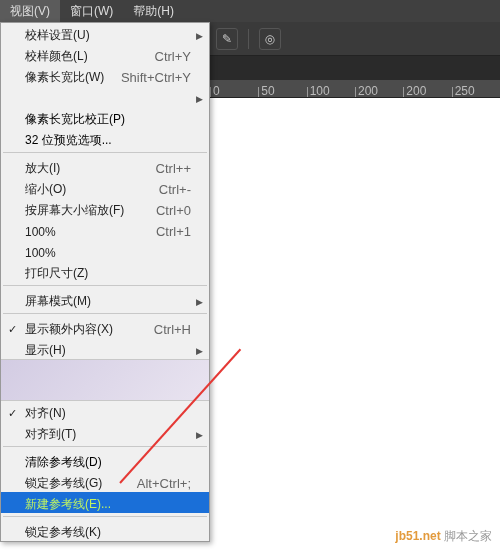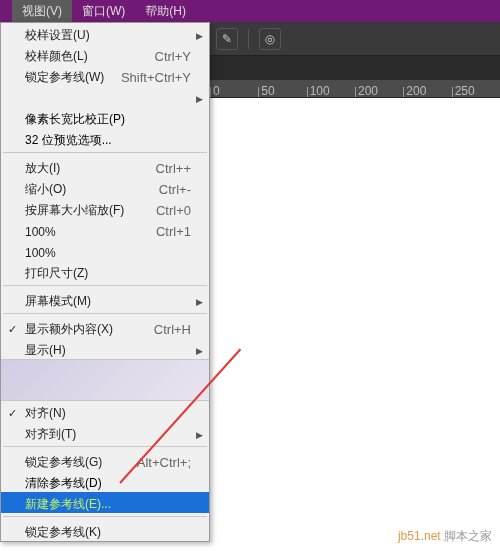--- a/index.html
+++ b/index.html
@@ -1,39 +1,39 @@
 <!DOCTYPE html>
 <html><head>
 <meta charset="utf-8">
 <style>
 *{margin:0;padding:0;box-sizing:border-box;font-family:"Microsoft YaHei",sans-serif;font-size:12px}
 body{width:500px;height:551px;background:#fff;position:relative;overflow:hidden}
 .app-bg{position:absolute;top:0;left:0;right:0;height:230px;background:#2a2a2a}
-.menubar{position:absolute;top:0;left:0;right:0;height:22px;background:#701a75;display:flex;align-items:flex-start;padding-left:12px;z-index:5}
+.menubar{position:absolute;top:0;left:0;right:0;height:22px;background:#404040;display:flex;align-items:flex-start;padding-left:0;z-index:5}
 .menubar-item{color:#ddd;padding:3px 10px;cursor:default}
 .menubar-item.active{background:#5b5b5b}
 .toolbar{position:absolute;top:22px;left:210px;right:0;height:34px;background:#3a3a3a;display:flex;align-items:center;gap:10px;padding-left:6px;border-bottom:1px solid #222}
 .toolbar .ico{width:22px;height:22px;display:flex;align-items:center;justify-content:center;color:#ccc;border:1px solid #555;border-radius:3px}
 .toolbar .sep{width:1px;height:20px;background:#555}
 .ruler{position:absolute;top:80px;left:210px;right:0;height:18px;background:#4c4c4c;color:#bbb;font-size:10px;display:flex;align-items:flex-end;overflow:hidden;border-bottom:1px solid #222}
 .ruler span{width:50px;display:inline-block;text-align:left;padding-left:2px;border-left:1px solid #999;height:10px;line-height:8px}
 .canvas{position:absolute;top:98px;left:210px;right:0;bottom:0;background:#fff}
 .menu{position:absolute;top:22px;left:0;width:210px;background:#f0f0f0;border:1px solid #999;box-shadow:2px 2px 5px rgba(0,0,0,.3);z-index:10}
 .mi{display:flex;align-items:center;height:21px;padding:4px 18px 0 24px;position:relative;color:#222;cursor:default}
 .mi.disabled{color:#000000}
 .mi.hl{background:#1a6fd8;color:#bef264}
 .mi .lbl{flex:1}
 .mi .sc{color:#666;font-size:13px}
 .mi .arr{position:absolute;right:6px;font-size:9px;color:#555}
 .mi .chk{position:absolute;left:7px;font-size:11px}
 .sep-line{height:1px;background:#c8c8c8;margin:3px 2px}
 .masked{height:42px;background:linear-gradient(135deg,#d3cce3,#e9e4f0);margin:0;border-top:1px solid #c8c8c8;border-bottom:1px solid #c8c8c8}
 .red-line{position:absolute;width:180px;height:2px;background:#e53935;transform:rotate(-48deg);transform-origin:left center;left:120px;top:482px;z-index:20}
 .watermark{position:absolute;right:8px;bottom:6px;color:#999;font-size:12px}
-.watermark b{color:#e39b3d;font-weight:normal}
+.watermark b{color:#e39b3d;font-weight:bold}
 </style>
 </head>
 <body>
 
 <div class="app-bg"></div>
 
 <div class="menubar">
   <div class="menubar-item active">视图(V)</div>
   <div class="menubar-item">窗口(W)</div>
   <div class="menubar-item">帮助(H)</div>
@@ -59,21 +59,21 @@
 <div class="menu">
   <div class="mi">
       <span class="lbl">校样设置(U)</span>
       <span class="arr">▶</span>
     </div>
   <div class="mi">
       <span class="lbl">校样颜色(L)</span>
       <span class="sc">Ctrl+Y</span>
     </div>
   <div class="mi">
-      <span class="lbl">锁定参考线(W)</span>
+      <span class="lbl">像素长宽比(W)</span>
       <span class="sc">Shift+Ctrl+Y</span>
     </div>
   <div class="mi">
       <span class="arr">▶</span>
     </div>
   <div class="mi disabled">
       <span class="lbl">像素长宽比校正(P)</span>
     </div>
   <div class="mi disabled">
       <span class="lbl">32 位预览选项...</span>
@@ -119,26 +119,26 @@
   <div class="masked"></div>
   <div class="mi">
       <span class="chk">✓</span>
       <span class="lbl">对齐(N)</span>
     </div>
   <div class="mi">
       <span class="lbl">对齐到(T)</span>
       <span class="arr">▶</span>
     </div>
   <div class="sep-line"></div>
+  <div class="mi disabled">
+      <span class="lbl">清除参考线(D)</span>
+    </div>
   <div class="mi">
       <span class="lbl">锁定参考线(G)</span>
       <span class="sc">Alt+Ctrl+;</span>
-    </div>
-  <div class="mi disabled">
-      <span class="lbl">清除参考线(D)</span>
     </div>
   <div class="mi hl">
       <span class="lbl">新建参考线(E)...</span>
     </div>
   <div class="sep-line"></div>
   <div class="mi">
       <span class="lbl">锁定参考线(K)</span>
     </div>
 </div>
 

